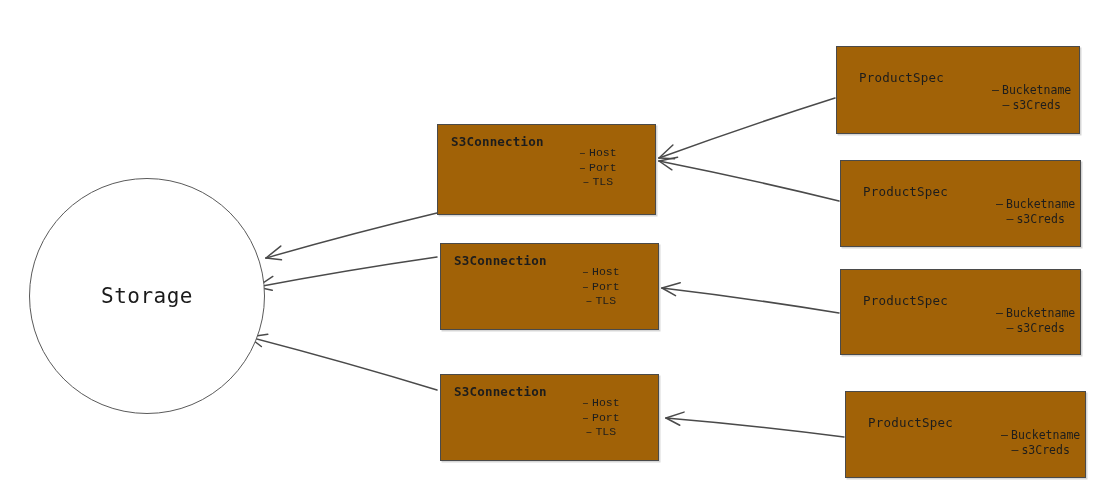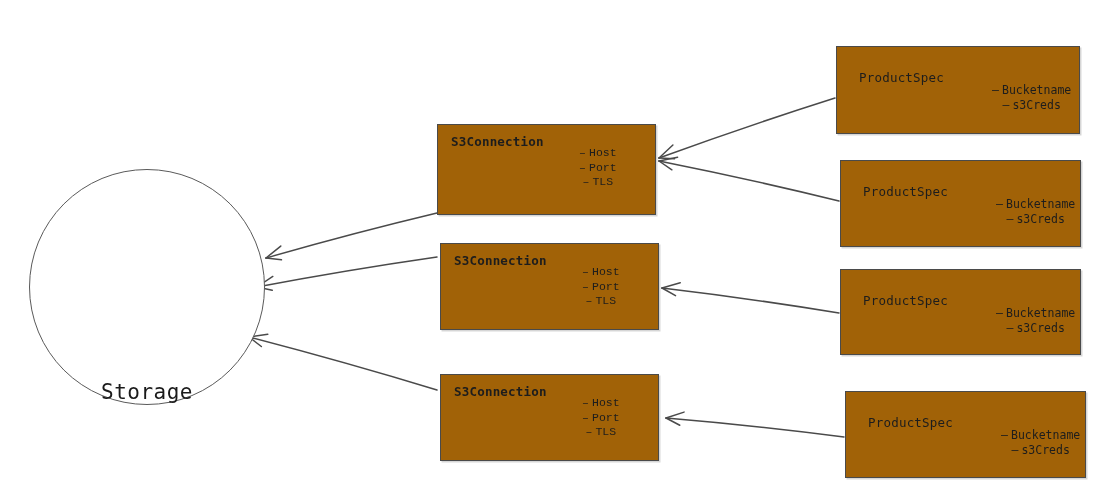--- a/index.html
+++ b/index.html
@@ -111,21 +111,21 @@
         <line x1="662" y1="288" x2="680.2492072451378" y2="282.7116699304967" stroke="#4a4a4a" stroke-width="1.5" stroke-linecap="round"></line>
         <line x1="662" y1="288" x2="675.5365279494797" y2="295.713547243192" stroke="#4a4a4a" stroke-width="1.5" stroke-linecap="round"></line>
       </g>
       <g>
         <path d="M 844 437 Q 755.2122772528555 425.51129731535354 666 418" fill="none" stroke="#4a4a4a" stroke-width="1.5" stroke-linecap="round"></path>
         <line x1="666" y1="418" x2="684.059221896098" y2="412.095382780612" stroke="#4a4a4a" stroke-width="1.5" stroke-linecap="round"></line>
         <line x1="666" y1="418" x2="679.7905092336343" y2="425.24970724078196" stroke="#4a4a4a" stroke-width="1.5" stroke-linecap="round"></line>
       </g>
     </svg>
 
-  <div class="storage-circle" id="storage-node" style="left: 29px; top: 169px; width: 236px; height: 236px; align-items: flex-end;">
+  <div class="storage-circle" id="storage-node" style="left: 29px; top: 178px; width: 236px; height: 236px;">
     <span class="storage-label">Storage</span>
   </div>
 
   <div class="node-box s3-box" id="s3-box-0" style="left: 437px; top: 124px; width: 219px; height: 91px;">
     <span class="node-title">S3Connection</span>
     <span class="node-fields" id="s3-fields-0">
         <span class="field-line"><span class="field-dash">–</span>Host</span>
         <span class="field-line"><span class="field-dash">–</span>Port</span>
         <span class="field-line"><span class="field-dash">–</span>TLS</span>
       </span>

